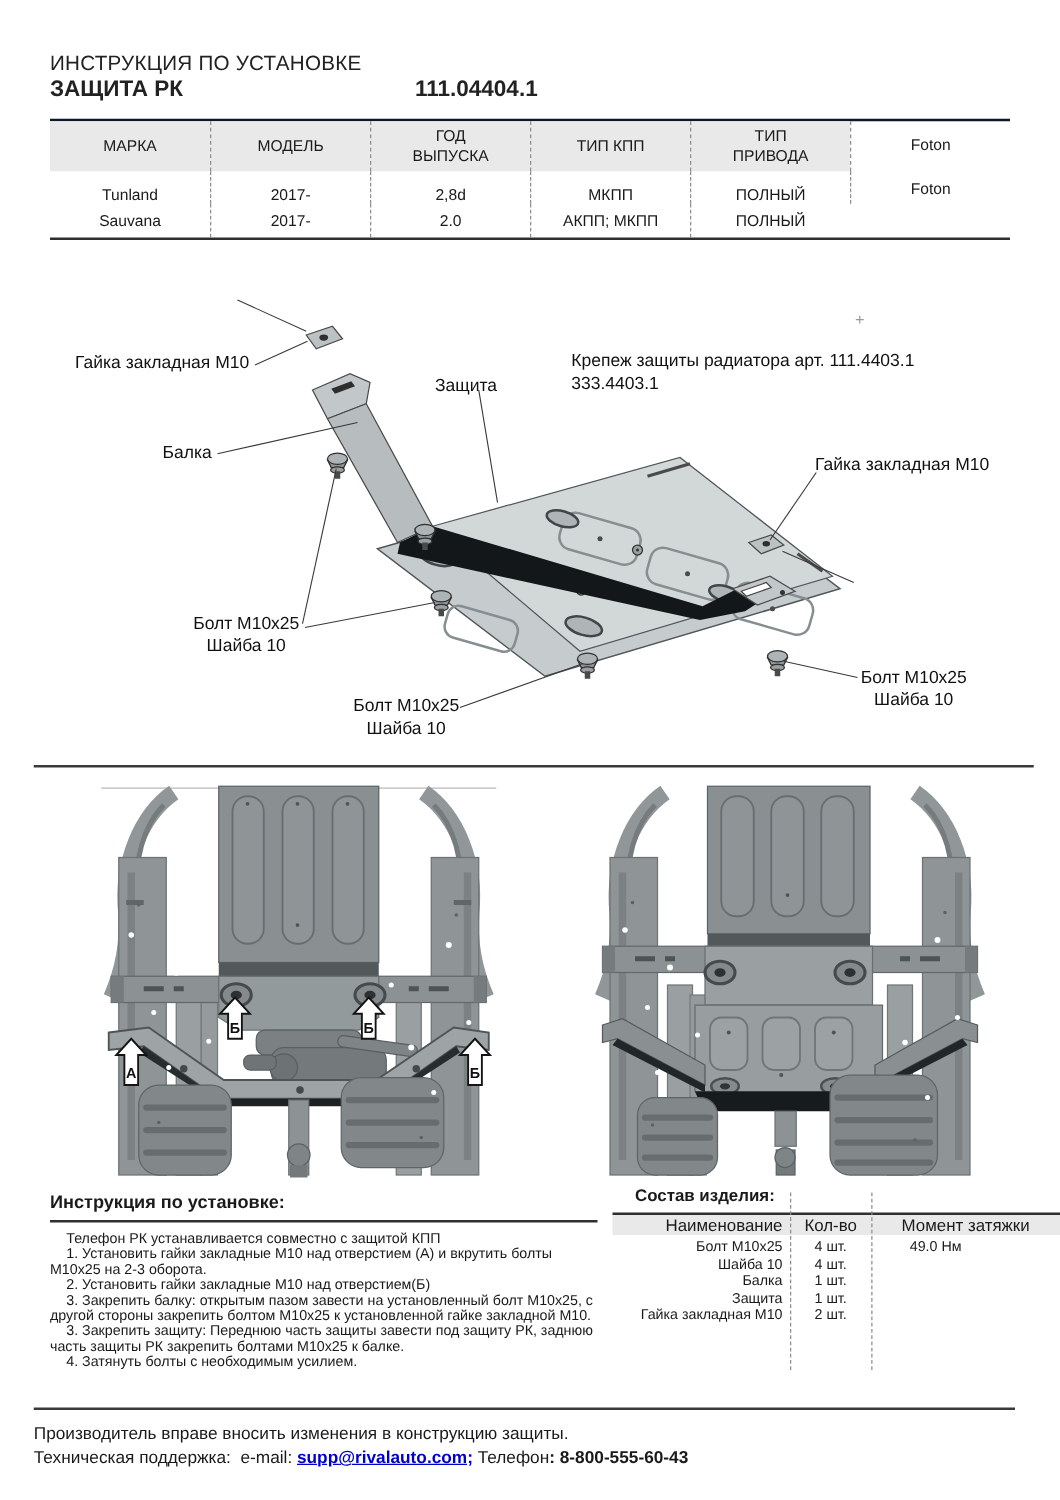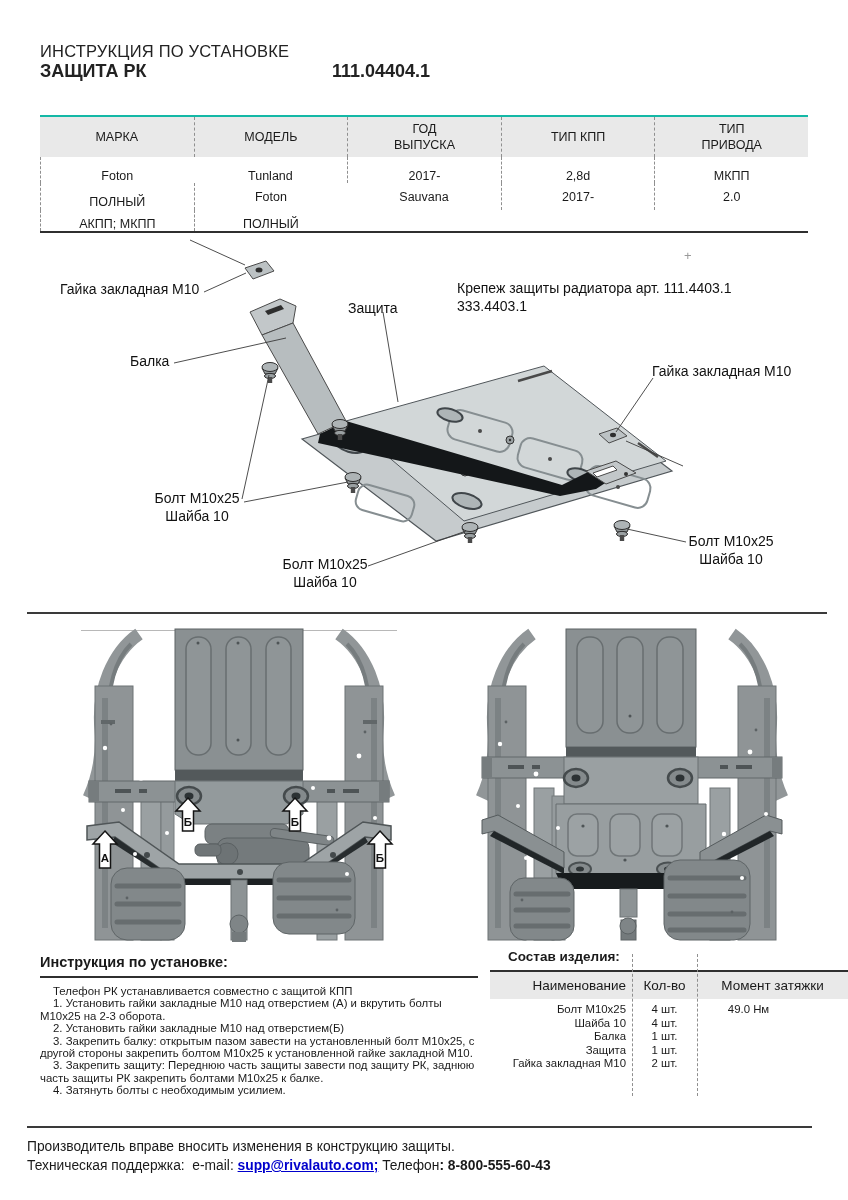--- a/index.html
+++ b/index.html
@@ -7,23 +7,23 @@
         font-family:"Liberation Sans","DejaVu Sans",sans-serif;color:#1a1a1a;overflow:hidden;}
   .abs{position:absolute;}
   svg text{font-family:"Liberation Sans","DejaVu Sans",sans-serif;}
 
   
   .doc-title{left:40px;top:42px;font-size:16.5px;letter-spacing:.2px;color:#222;}
   .doc-product{left:40px;top:61px;font-size:18px;font-weight:bold;color:#222;}
   .doc-partnum{left:332px;top:61px;font-size:18px;font-weight:bold;color:#222;}
 
   
-  .vtable{position:absolute;left:40px;top:115px;width:768px;
-          border-top:2px solid #14b8a6;border-bottom:2px solid #2f2f2f;
-          display:grid;grid-template-columns:repeat(5,1fr);grid-template-rows:40px 26px 27px;}
+  .vtable{position:absolute;left:40px;top:95px;width:768px;
+          border-top:2px solid #0f172a;border-bottom:2px solid #2f2f2f;
+          display:grid;grid-template-columns:repeat(6,1fr);grid-template-rows:40px 26px 27px;}
   .vtable>div:not(:nth-child(6n+1)){border-left:1px dashed #8f8f8f;}
   .vtable .hc{background:#e9e9e9;display:flex;align-items:center;justify-content:center;
               text-align:center;font-size:12.5px;line-height:1.3;white-space:pre-line;}
   .vtable .bc{font-size:12.5px;text-align:center;line-height:14px;}
   .vtable .r1{padding-top:12px;}
   .vtable .r2{padding-top:7px;}
 
   
   .dlab{position:absolute;font-size:14px;line-height:18px;color:#111;}
   .ctr{text-align:center;}
@@ -36,21 +36,21 @@
   
   .itit{left:40px;top:954px;font-size:14.5px;font-weight:bold;}
   .iline{left:40px;top:976px;width:438px;border-top:2px solid #2f2f2f;}
   .ibody{left:40px;top:985px;width:444px;font-size:11.4px;line-height:12.4px;}
   .ibody p{margin:0;text-indent:13px;}
 
   
   .ptit{left:508px;top:949px;font-size:13.5px;font-weight:bold;}
   .ptable{position:absolute;left:490px;top:970px;width:358px;border-top:2px solid #2f2f2f;}
   .pdash{position:absolute;top:-18px;height:142px;width:0;border-left:1px dashed #8f8f8f;}
-  .phead{display:flex;background:#e9e9e9;height:27px;align-items:center;font-size:13.5px;}
+  .phead{display:flex;background:#e9e9e9;height:16px;align-items:center;font-size:13.5px;}
   .prow{display:flex;font-size:11.4px;line-height:13.6px;}
   .rows-wrap{padding-top:4px;}
   .col-name{width:142px;text-align:right;padding-right:6px;box-sizing:border-box;}
   .col-qty{width:65px;text-align:center;}
   .col-tq{flex:1;text-align:center;}
   .val-tq{flex:1;text-align:center;padding-right:48px;}
 
   
   .f1{left:27px;top:1139px;font-size:13.8px;}
   .f2{left:27px;top:1158px;font-size:13.8px;}

